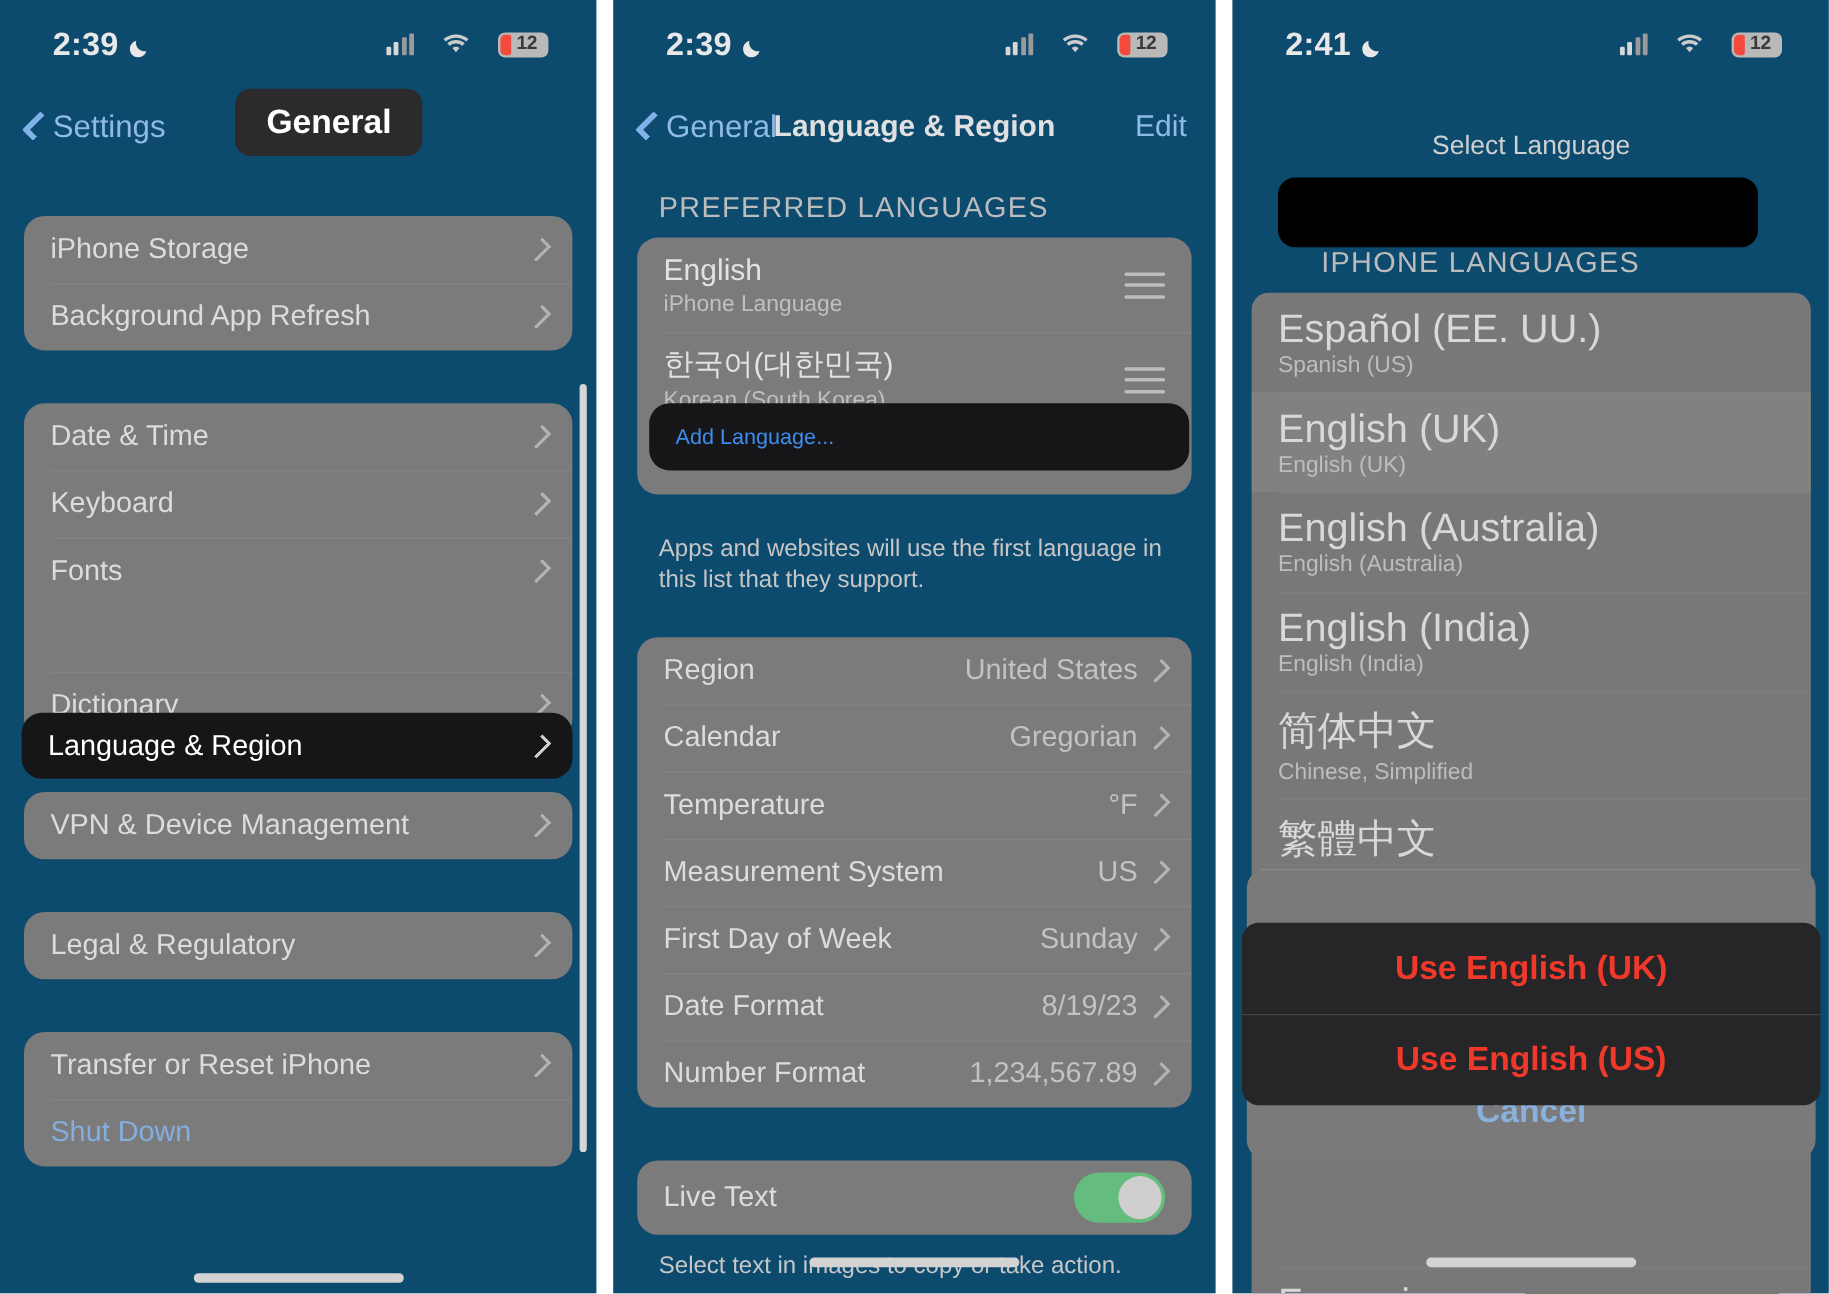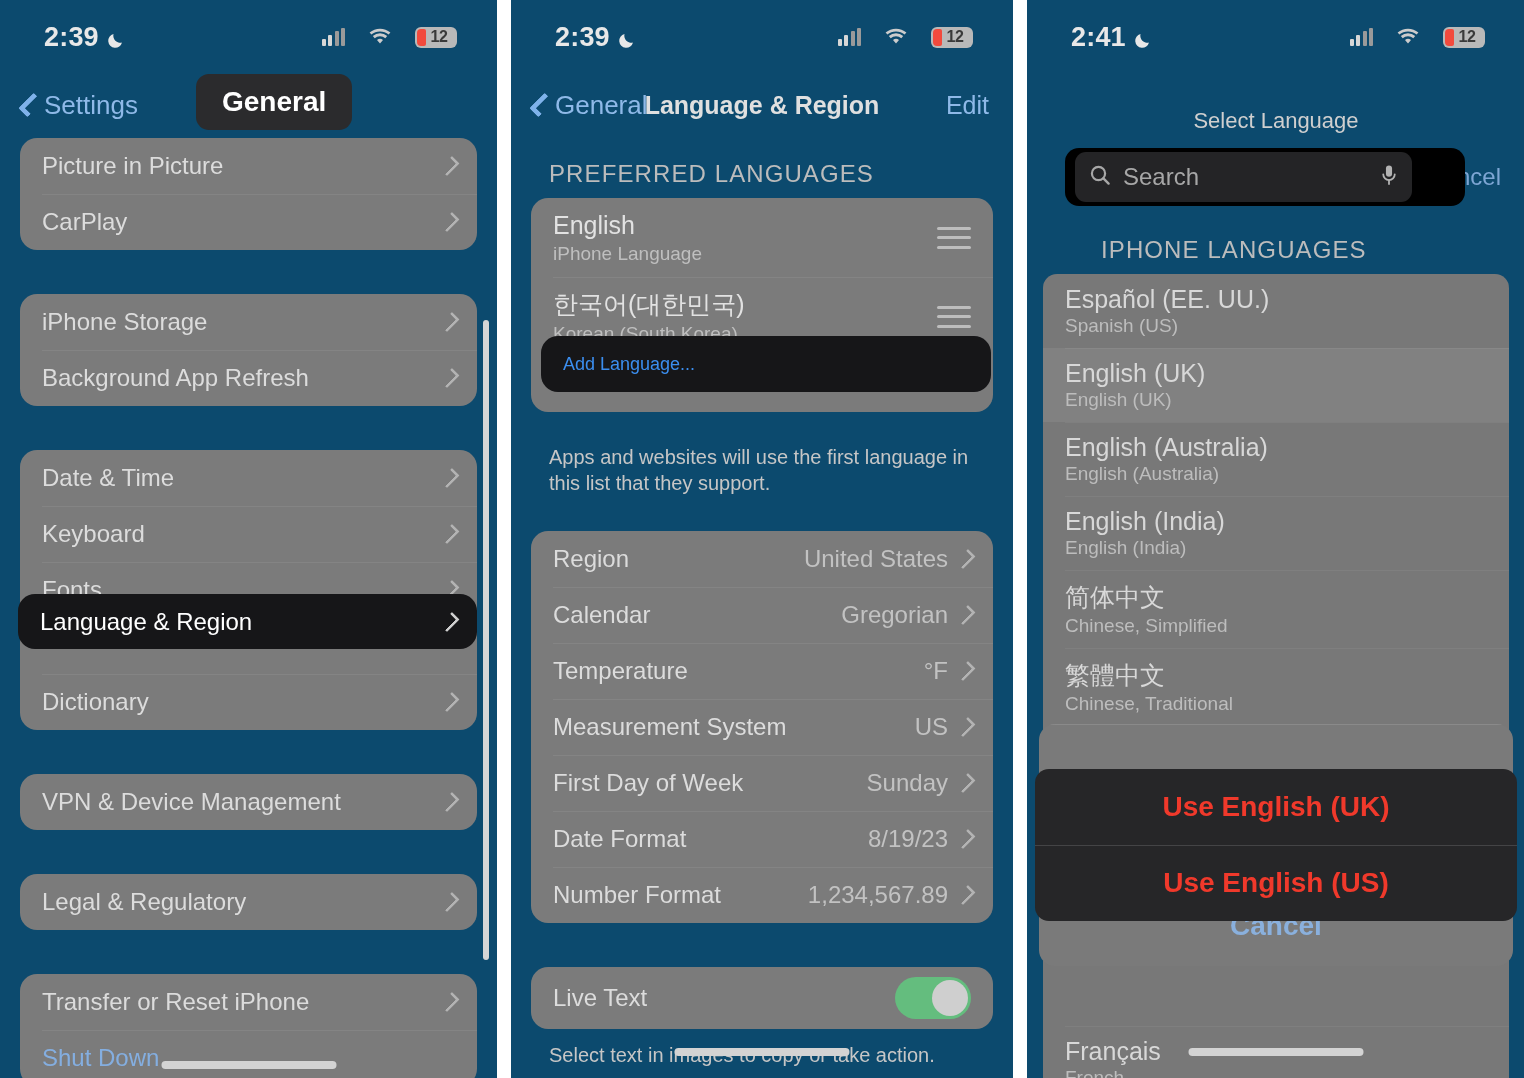--- a/index.html
+++ b/index.html
@@ -256,21 +256,21 @@
   }
   .p3-row {
     padding: 11px 22px;
     position: relative;
   }
   .p3-row + .p3-row::before {
     content:""; position:absolute; left:22px; right:0; top:0;
     height:1px; background: rgba(255,255,255,0.06);
   }
   .p3-row.sel { background: #818181; }
-  .p3-t { font-size: 25px; color: #d8d8d8; }
+  .p3-t { font-size: 33px; color: #d8d8d8; }
   .p3-s { font-size: 19px; color: #bdbdbd; margin-top: 1px; }
 
   
   .sheet {
     position: absolute; left: 12px; right: 12px;
     z-index: 7;
   }
   .sheet-card {
     background: #7a7a7a;
     border-radius: 16px;
@@ -350,30 +350,20 @@
 
     <div class="navbar">
       <div class="nav-back">
         <span class="chev-left"></span>
         <span>Settings</span>
       </div>
     </div>
 
     <div class="tooltip-pill" style="left:196px; top:74px;">General</div>
 
-    <div class="group" style="margin-top:2px;">
-      <div class="row">
-        <span class="label">Picture in Picture</span>
-        <span class="chev"></span>
-      </div>
-      <div class="row">
-        <span class="label">CarPlay</span>
-        <span class="chev"></span>
-      </div>
-    </div>
 
     <div class="group-gap"></div>
 
     <div class="group">
       <div class="row">
         <span class="label">iPhone Storage</span>
         <span class="chev"></span>
       </div>
       <div class="row">
         <span class="label">Background App Refresh</span>
@@ -608,36 +598,20 @@
           <span class="fill"></span>
           <span class="lvl">12</span>
         </span>
       </div>
     </div>
 
     <div class="p3-title">Select Language</div>
 
     <div class="searchrow">
       <div class="search-callout"></div>
-      <div class="searchbox">
-        <span>
-          <svg viewBox="0 0 22 22" width="22" height="22">
-              <circle cx="9.5" cy="9.5" r="6.6" fill="none" stroke="#a7a7a7" stroke-width="2.2"></circle>
-              <line x1="14.4" y1="14.4" x2="19.6" y2="19.6" stroke="#a7a7a7" stroke-width="2.4" stroke-linecap="round"></line>
-            </svg>
-        </span>
-        <span class="search-placeholder">Search</span>
-        <span>
-          <svg viewBox="0 0 20 24" width="18" height="22">
-              <rect x="6.6" y="1.5" width="6.8" height="12.4" rx="3.4" fill="#b3b3b3"></rect>
-              <path d="M3.6 11.2a6.4 6.4 0 0 0 12.8 0" fill="none" stroke="#b3b3b3" stroke-width="2" stroke-linecap="round"></path>
-              <line x1="10" y1="17.8" x2="10" y2="22" stroke="#b3b3b3" stroke-width="2" stroke-linecap="round"></line>
-            </svg>
-        </span>
-      </div>
       <span class="cancel-link">Cancel</span>
     </div>
 
     <div class="section-hdr" style="padding-top:30px; padding-left:34px;margin-left:40px;">IPHONE LANGUAGES</div>
 
     <div class="p3-group">
       <div class="p3-row">
         <div class="p3-t">Español (EE. UU.)</div>
         <div class="p3-s">Spanish (US)</div>
       </div>

